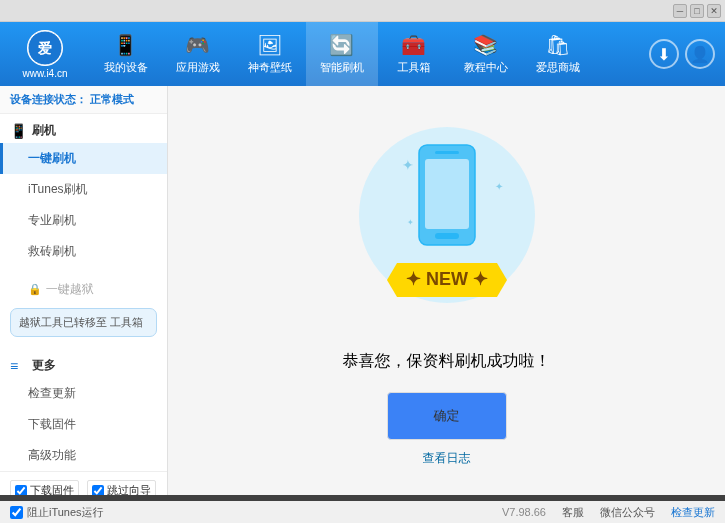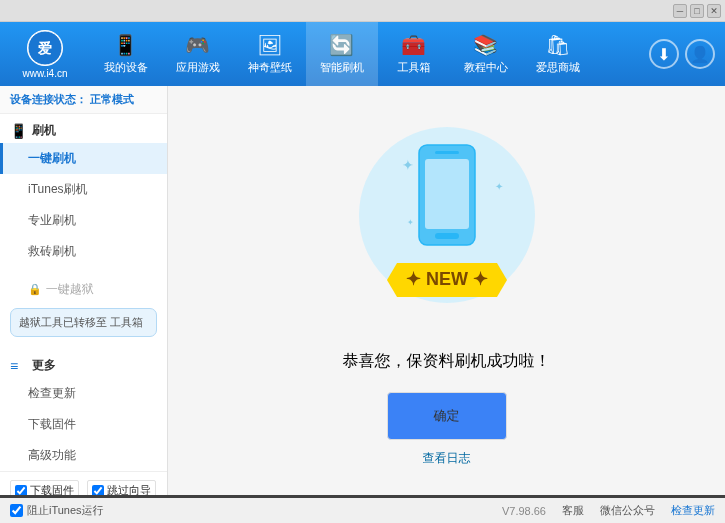--- a/index.html
+++ b/index.html
@@ -287,21 +287,21 @@
       color: #0369a1;
       cursor: pointer;
       text-decoration: none;
       display: block;
     }
 
     
     .status-bar {
       height: 28px;
       background: #f0f0f0;
-      border-top: 3px solid #404040;
+      border-top: 6px solid #404040;
       display: flex;
       align-items: center;
       padding: 0 10px;
       flex-shrink: 0;
     }
     .status-bar-left {
       font-size: 11px;
       color: #555;
       display: flex;
       align-items: center;

